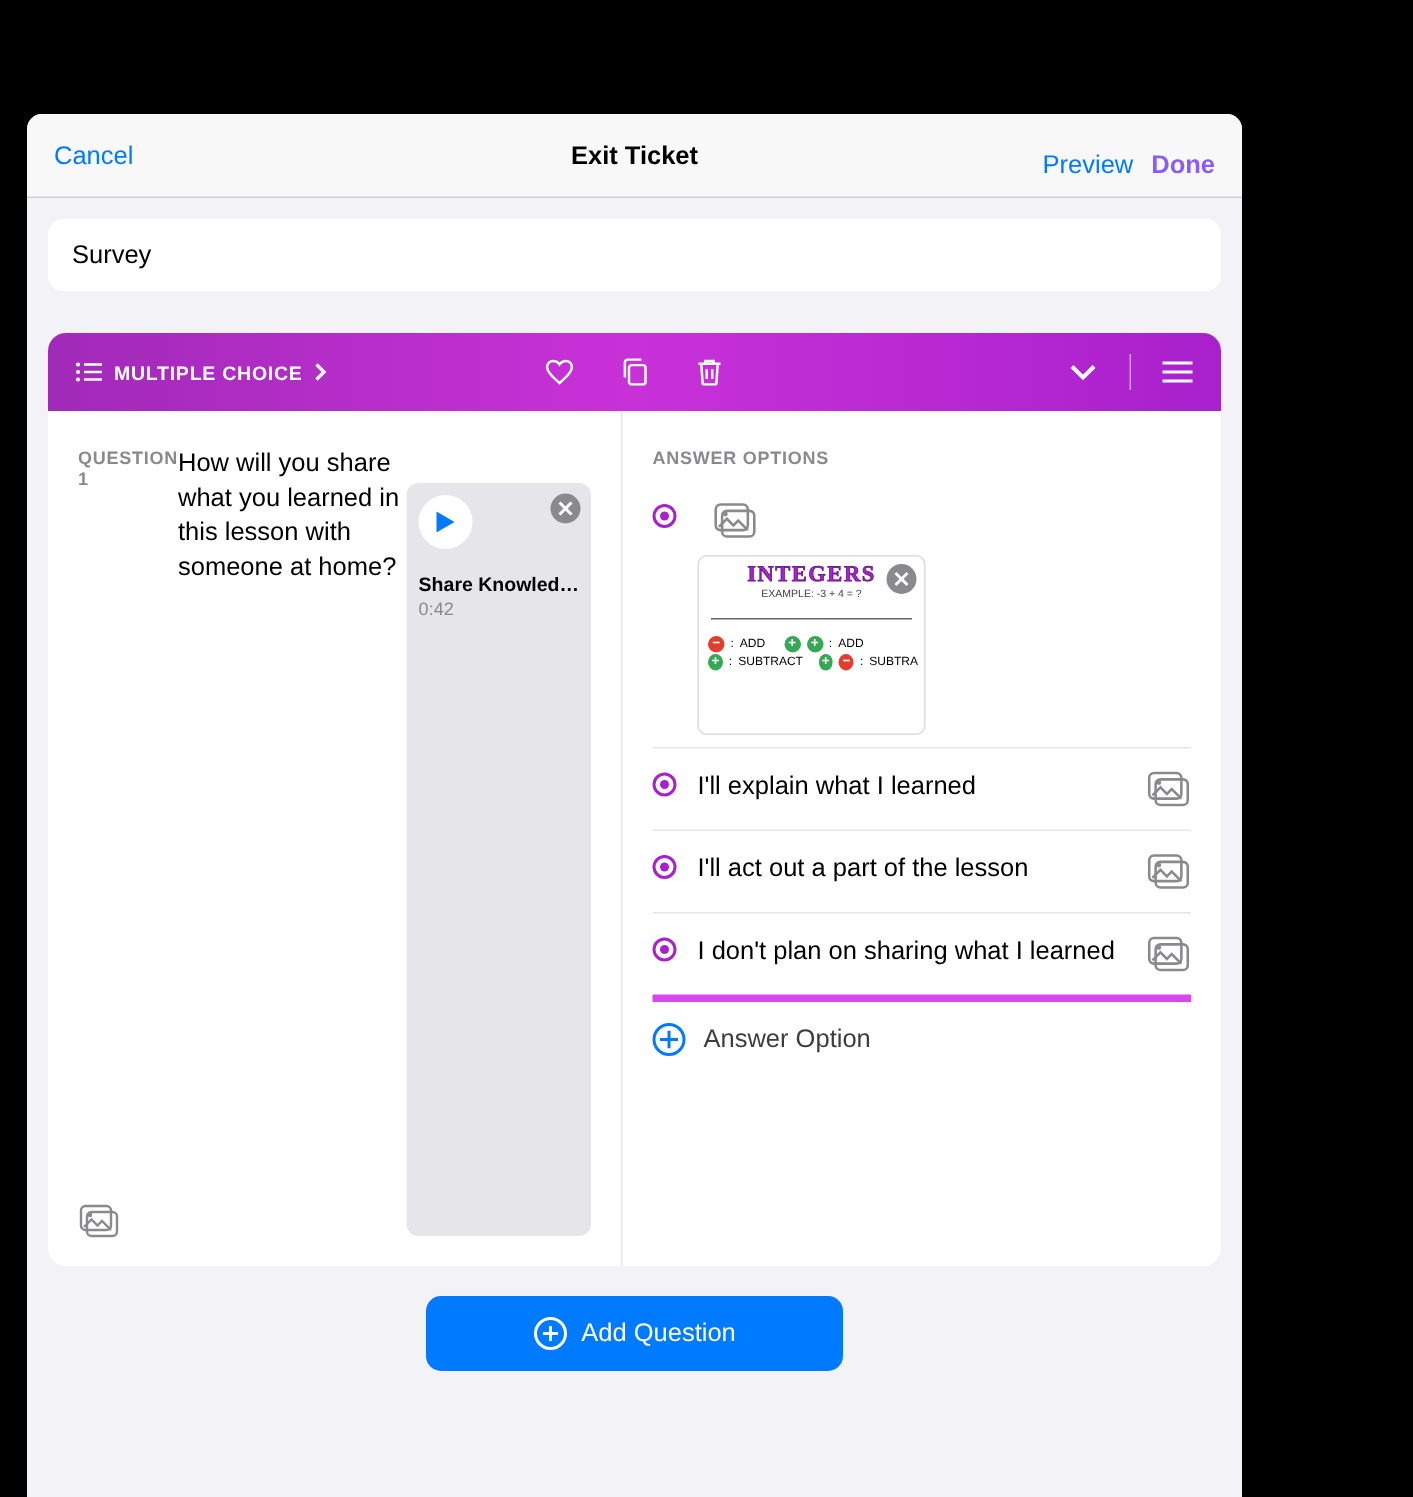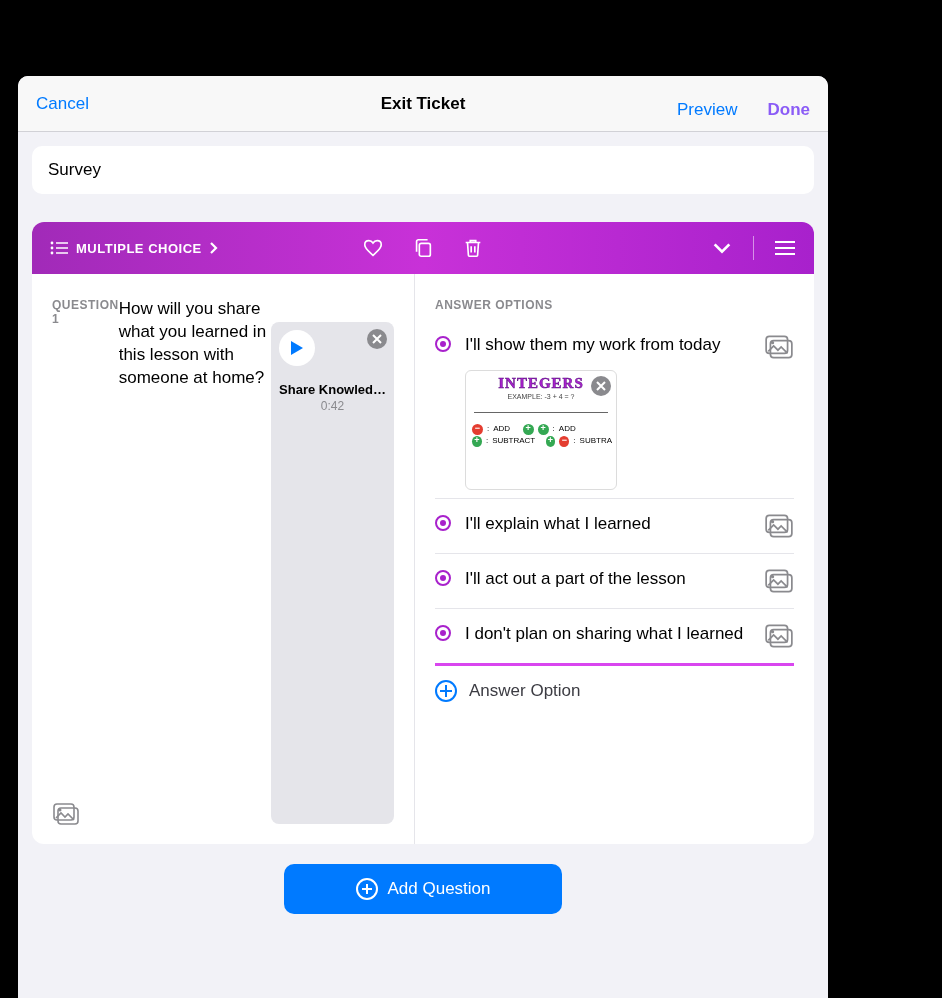--- a/index.html
+++ b/index.html
@@ -52,21 +52,21 @@
       position: absolute;
       left: 50%;
       transform: translateX(-50%);
       font-size: 17px;
       font-weight: 600;
       color: #000;
     }
     .nav-right {
       margin-left: auto;
       display: flex;
-      gap: 30px;
+      gap: 12px;
       margin-top: 12px;
     }
     .nav-preview {
       color: #007aff;
       font-size: 17px;
       cursor: pointer;
     }
     .nav-done {
       color: #8b5cf6;
       font-size: 17px;
@@ -163,21 +163,20 @@
       line-height: 1.35;
       color: #000;
     }
     .media-chip {
       margin-top: 24px;
       width: 126px;
       background: #e5e5ea;
       border-radius: 8px;
       padding: 8px;
       position: relative;
-      text-align: center;
     }
     .media-chip .play {
       width: 36px;
       height: 36px;
       background: #fff;
       border-radius: 50%;
       display: flex;
       align-items: center;
       justify-content: center;
       margin-bottom: 16px;
@@ -305,21 +304,21 @@
     .dot-g{width:11px;height:11px;border-radius:50%;background:#34a853;display:inline-flex;align-items:center;justify-content:center;color:#fff;font-size:9px;font-weight:bold;}
     .dot-r{width:11px;height:11px;border-radius:50%;background:#e43d30;display:inline-flex;align-items:center;justify-content:center;color:#fff;font-size:9px;font-weight:bold;}
     .thumb-remove {
       position:absolute;top:4px;right:4px;width:22px;height:22px;cursor:pointer;
     }
     .add-option-row {
       display: flex;
       align-items: center;
       padding: 14px 0;
       cursor: pointer;
-      border-top: 3px solid #d946ef;
+      border-top: 5px solid #d946ef;
     }
     .add-option-icon {
       width: 22px;
       height: 22px;
       border: 2px solid #007aff;
       border-radius: 50%;
       display: flex;
       align-items: center;
       justify-content: center;
       margin-right: 12px;
@@ -475,21 +474,20 @@
               <circle cx="8" cy="8" r="1.5" fill="currentColor" stroke="none"></circle>
               <path d="M4 16 l5-5 4 4 3-3 6 6"></path>
             </svg>
           </div>
 
           <div class="q-right">
             <div class="q-label">ANSWER OPTIONS</div>
 
             <div class="answer-option">
               <div class="radio"></div>
-              <div class="answer-text">I'll show them my work from today</div>
               <svg class="answer-media-btn" viewBox="0 0 28 24" fill="none" stroke="currentColor" stroke-width="1.6">
                 <rect x="6" y="6" width="20" height="16" rx="3"></rect>
                   <rect x="2" y="2" width="20" height="16" rx="3"></rect>
                   <circle cx="8" cy="8" r="1.5" fill="currentColor" stroke="none"></circle>
                   <path d="M4 16 l5-5 4 4 3-3 6 6"></path>
               </svg>
             </div>
 
             <div class="answer-image-thumb">
               <div class="thumb-title">INTEGERS</div>

